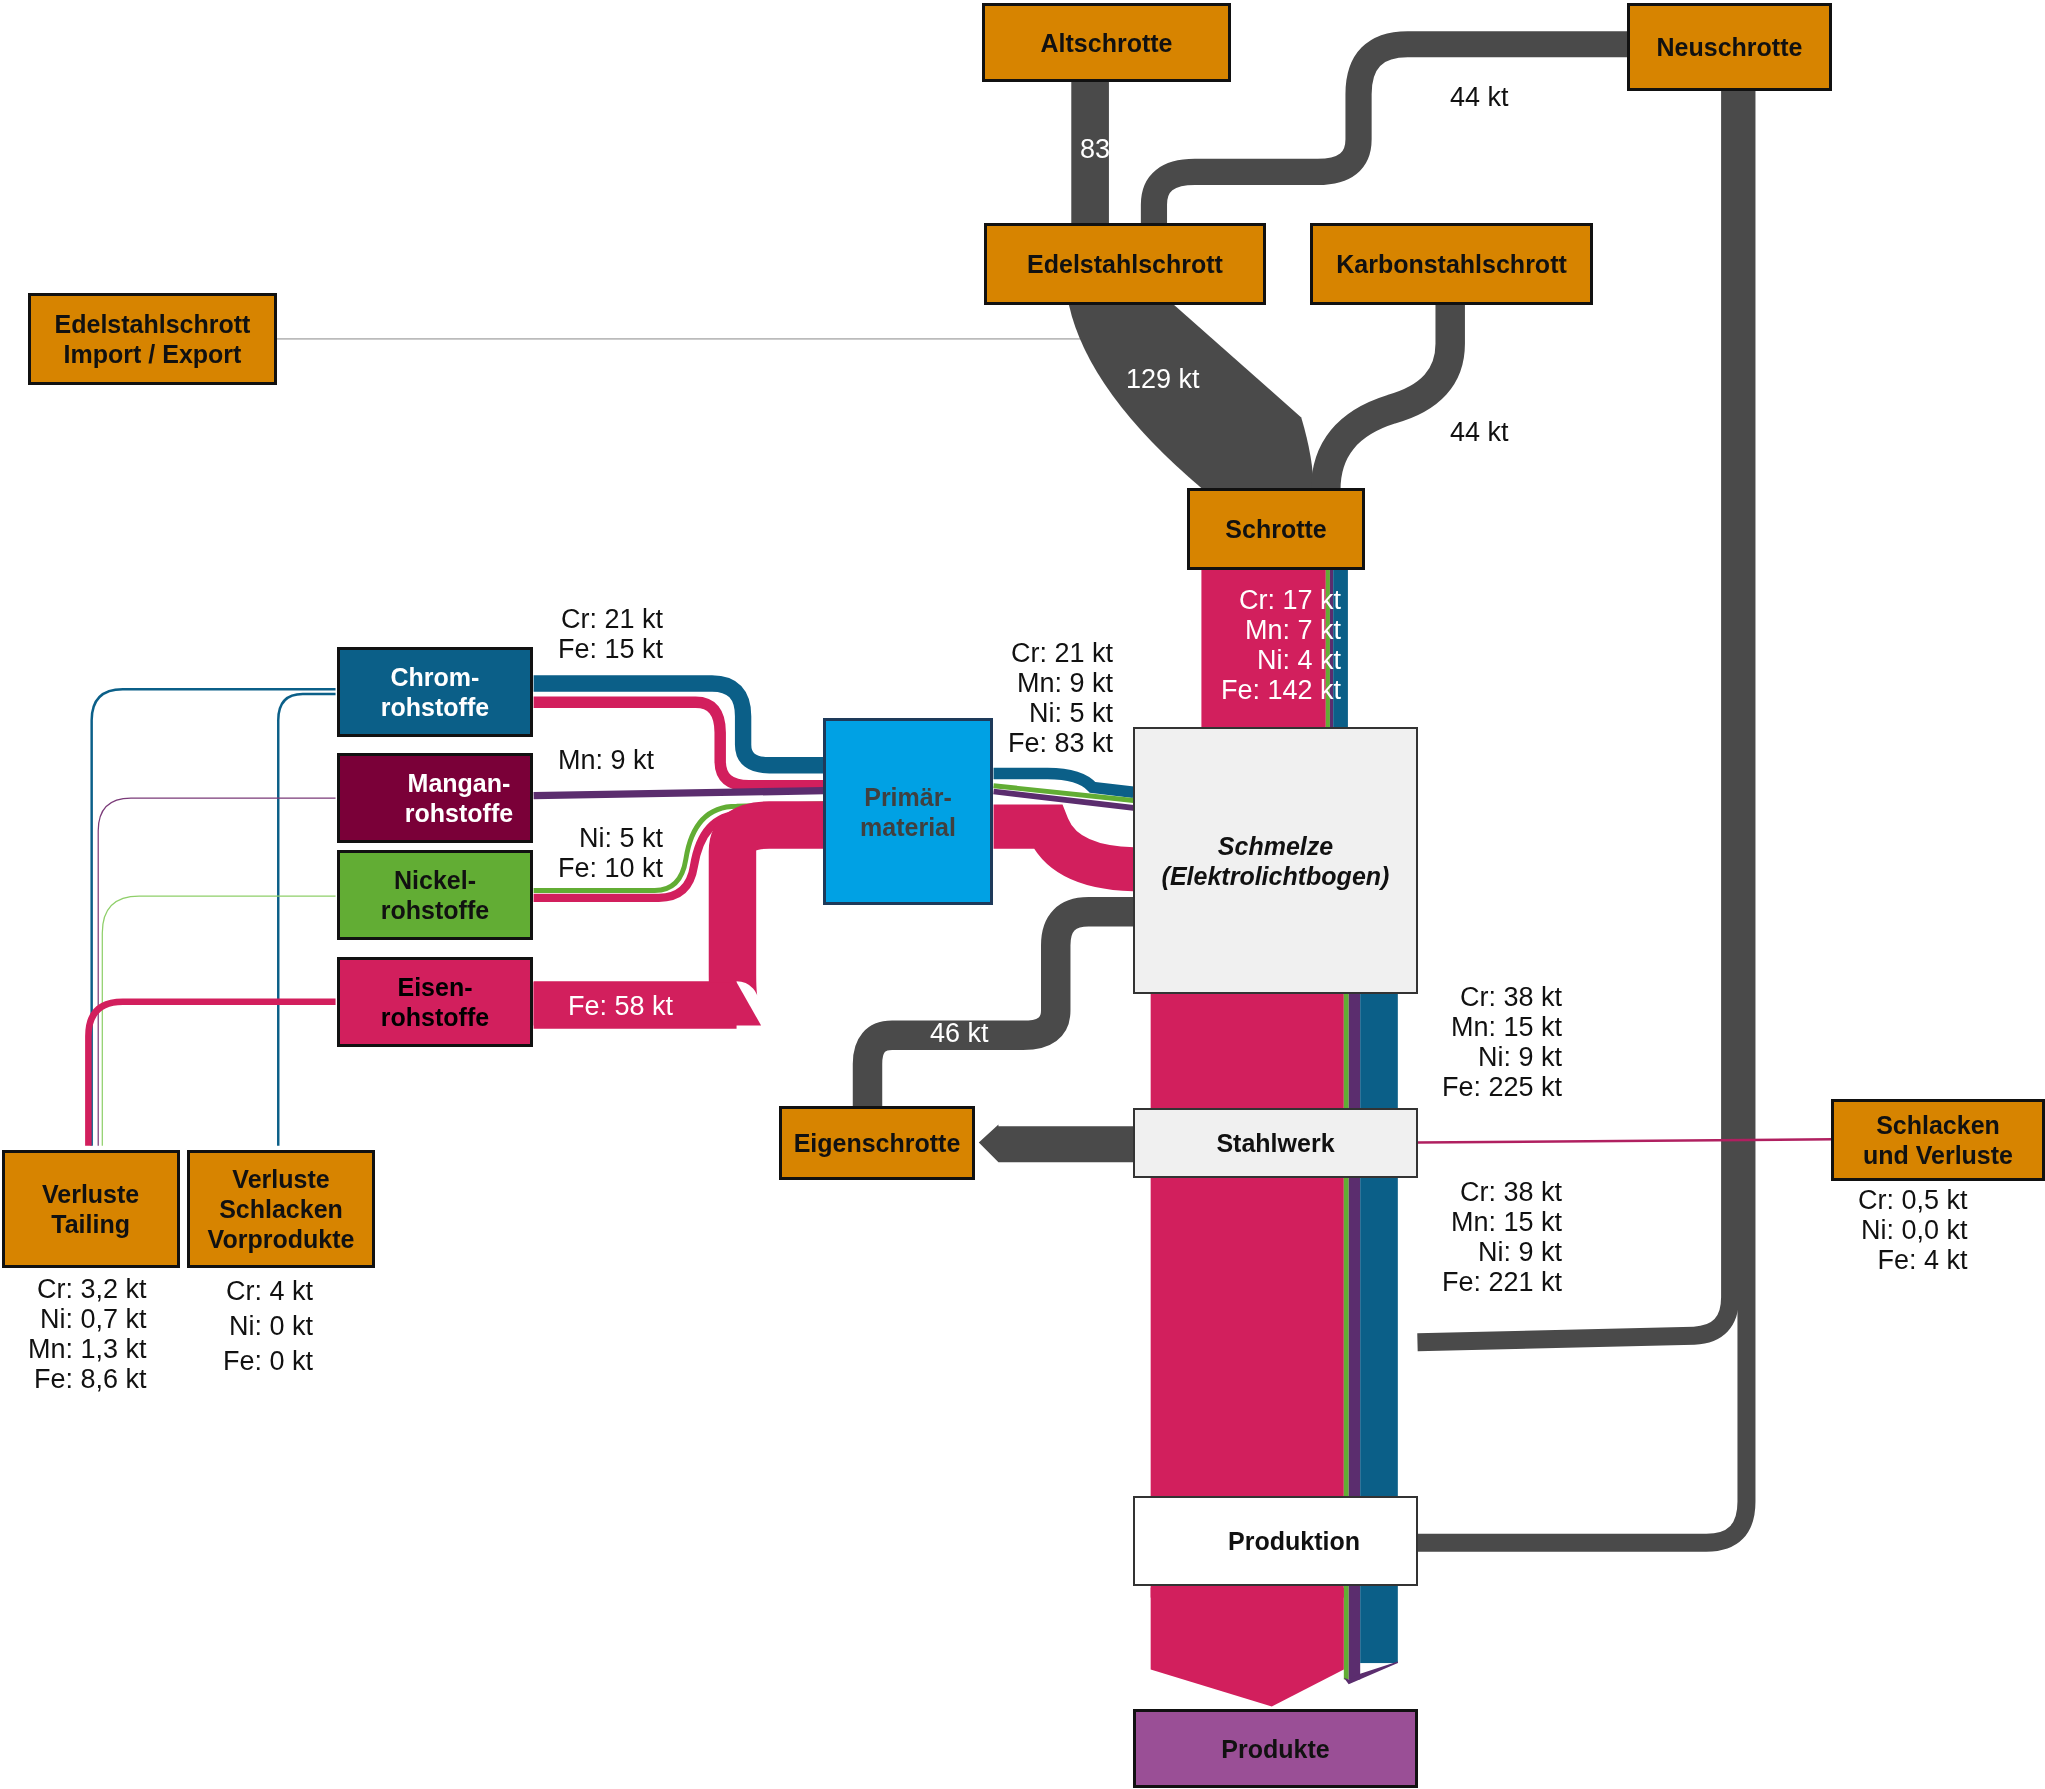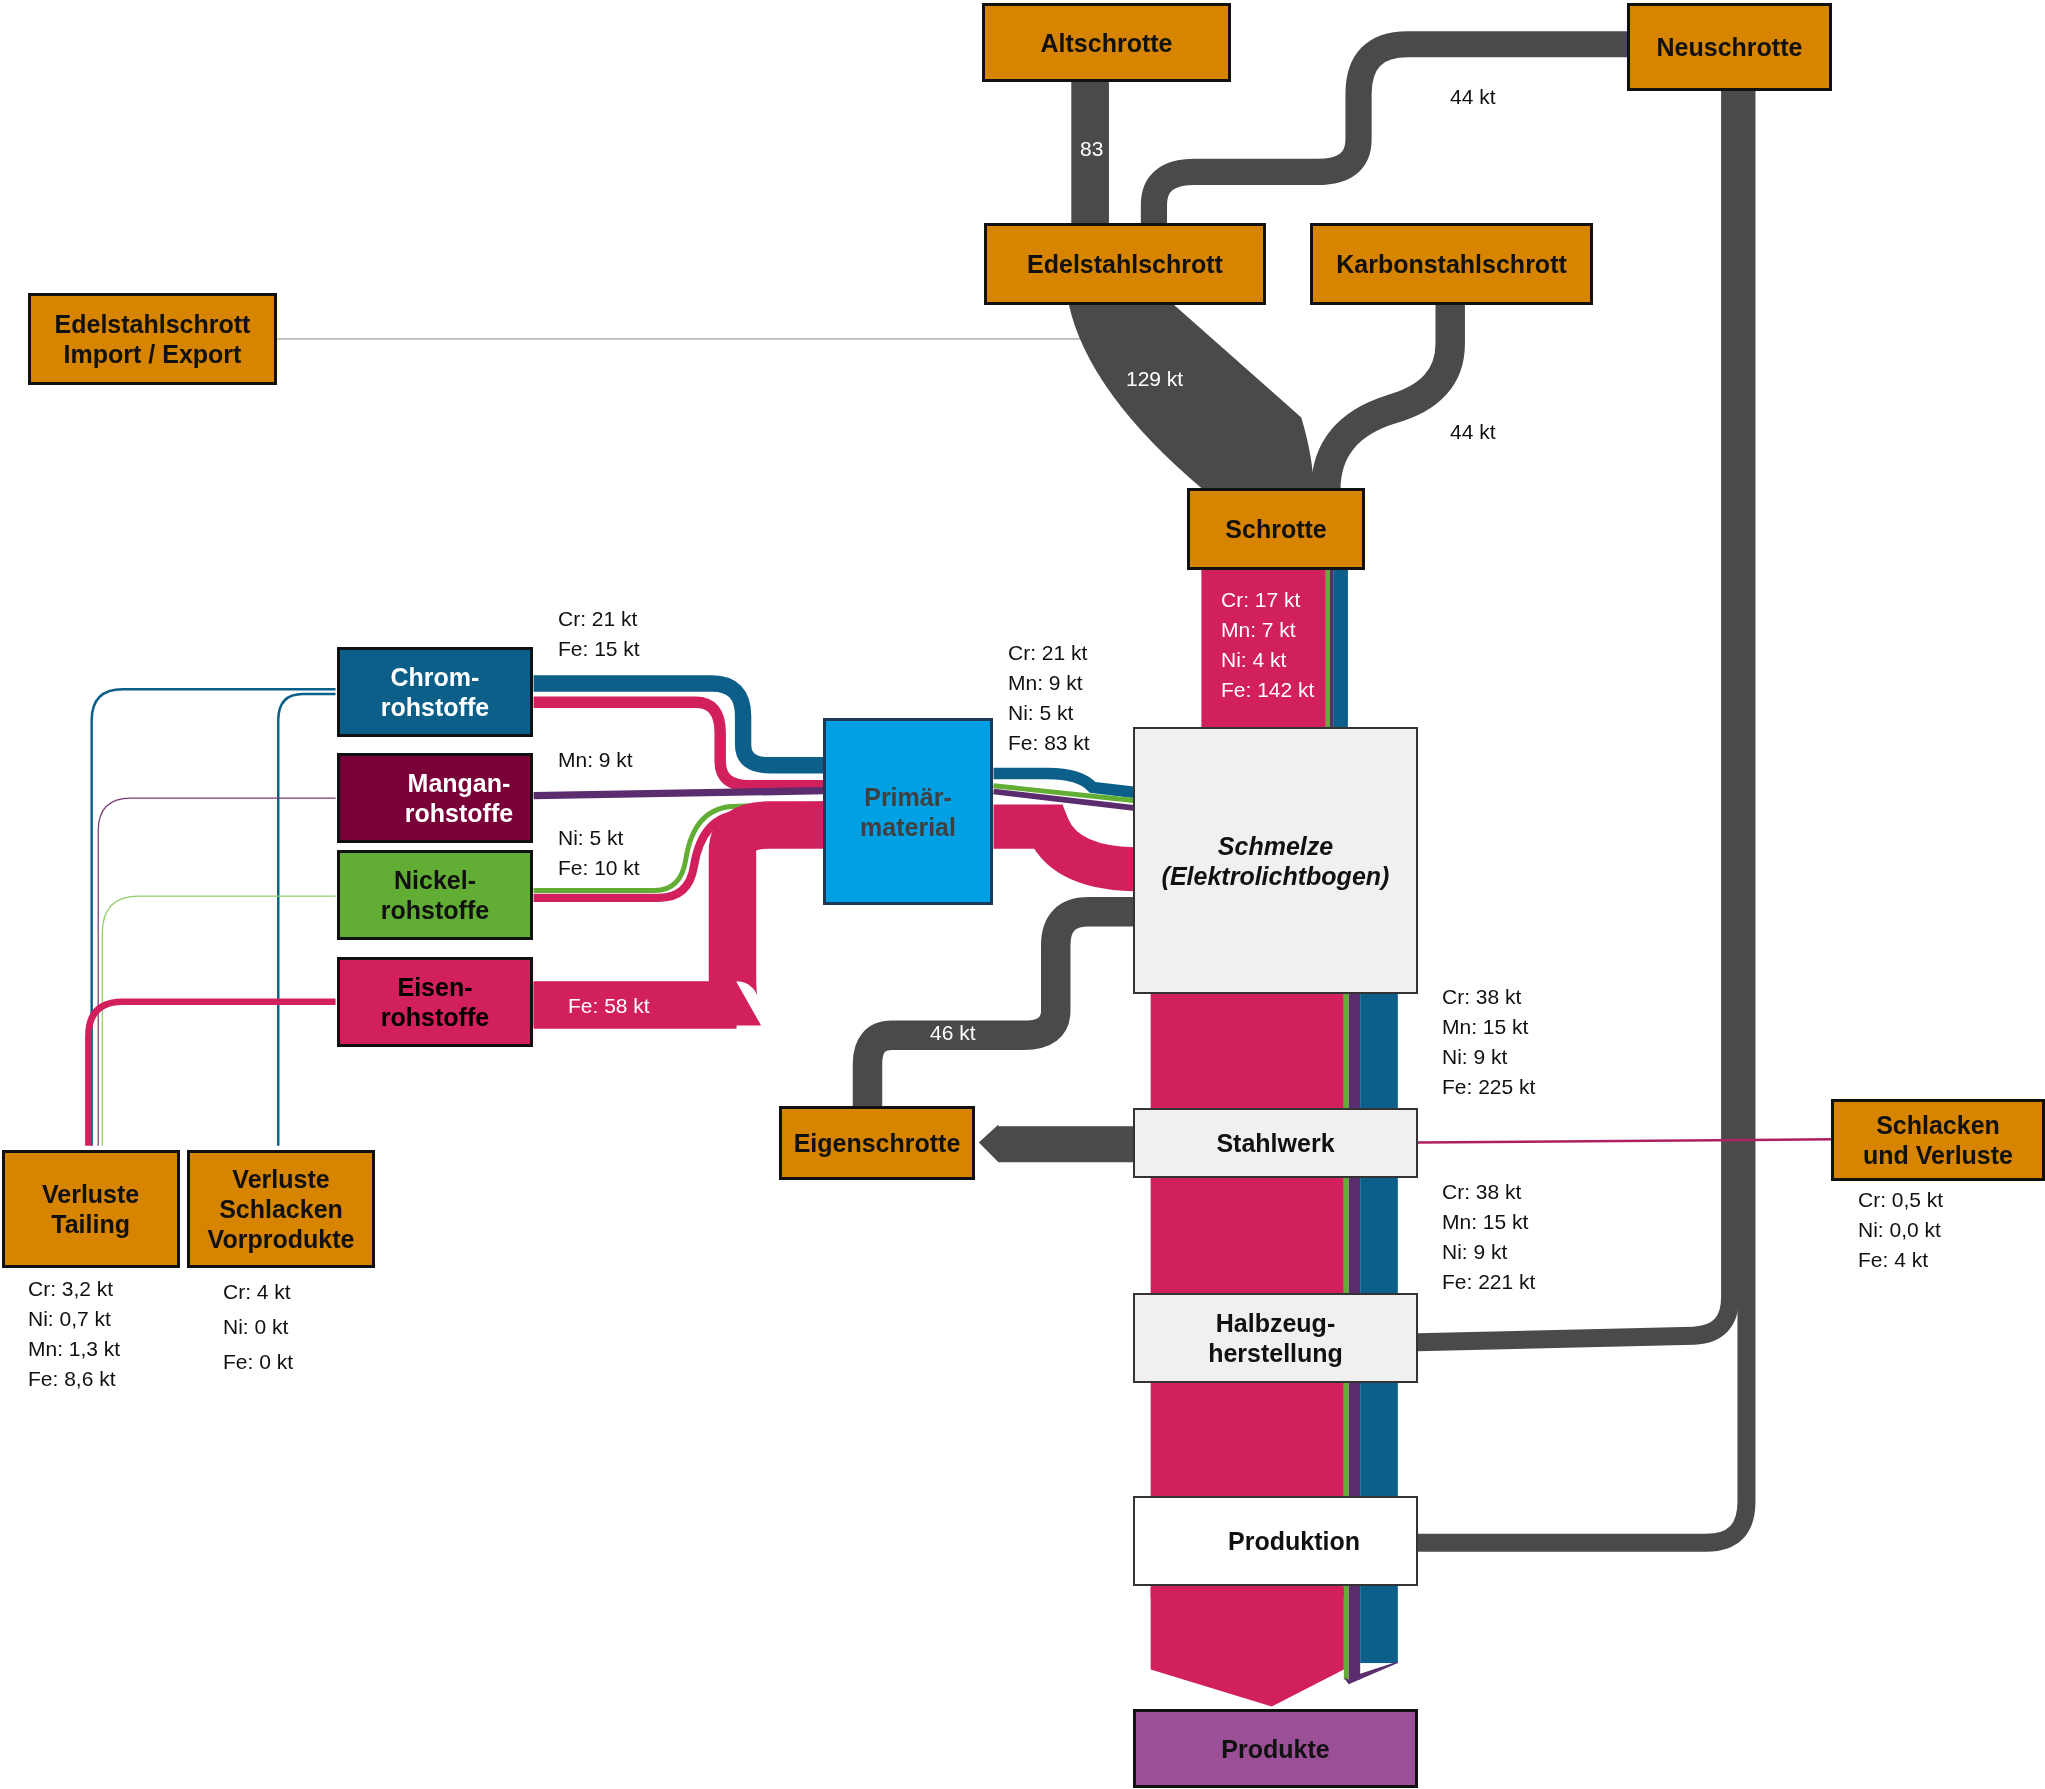--- a/index.html
+++ b/index.html
@@ -9,21 +9,21 @@
   .node{position:absolute;box-sizing:border-box;border:3.3px solid #111;display:flex;align-items:center;justify-content:center;text-align:center;font-weight:bold;font-size:25px;line-height:30px;color:#111;white-space:pre-line;}
   .node.orange{background:#d78400;}
   .node.grey{background:#f0f0f0;border-color:#333;border-width:2.5px;}
   .node.white{background:#ffffff;border-color:#333;border-width:2.5px;padding-left:37px;}
   .node.blue{background:#0b5f88;color:#fff;}
   .node.maroon{background:#7a0038;color:#fff;}
   .node.green{background:#62ad34;color:#111;}
   .node.pink{background:#d21f5d;color:#000000;}
   .node.cyan{background:#00a1e4;color:#404040;border-color:#1e3a5a;}
   .node.purple{background:#9a4f96;color:#111;}
-  .lbl{position:absolute;font-size:21px;line-height:30px;color:#111;white-space:pre-line;}
+  .lbl{position:absolute;font-size:27px;line-height:30px;color:#111;white-space:pre-line;text-align:right;}
   .lbl.w{color:#fff;}
 </style>
 </head>
 <body>
 
 <div id="stage">
 <svg width="2046" height="1790" viewBox="0 0 2500 2187">
 
   <path d="M338 414 L1320 414" stroke="#bbbbbb" stroke-width="2" fill="none"></path>
 
@@ -95,22 +95,20 @@
 rohstoffe</div>
 <div class="node pink" style="left:337px;top:957px;width:196px;height:90px;">Eisen-
 rohstoffe</div>
 
 <div class="node cyan" style="left:823px;top:718px;width:170px;height:187px;">Primär-
 material</div>
 <div class="node grey" style="left:1133px;top:727px;width:285px;height:267px;font-style:italic;">Schmelze
 (Elektrolichtbogen)</div>
 <div class="node orange" style="left:779px;top:1106px;width:196px;height:74px;">Eigenschrotte</div>
 <div class="node grey" style="left:1133px;top:1108px;width:285px;height:70px;">Stahlwerk</div>
-<div class="node grey" style="left:1133px;top:1293px;width:285px;height:90px;">Halbzeug-
-herstellung</div>
 <div class="node white" style="left:1133px;top:1496px;width:285px;height:90px;">Produktion</div>
 <div class="node purple" style="left:1133px;top:1709px;width:285px;height:79px;">Produkte</div>
 <div class="node orange" style="left:1831px;top:1099px;width:214px;height:82px;">Schlacken
 und Verluste</div>
 <div class="node orange" style="left:1.6px;top:1150px;width:178px;height:118px;">Verluste
 Tailing</div>
 <div class="node orange" style="left:187px;top:1150px;width:188px;height:118px;">Verluste
 Schlacken
 Vorprodukte</div>
 

